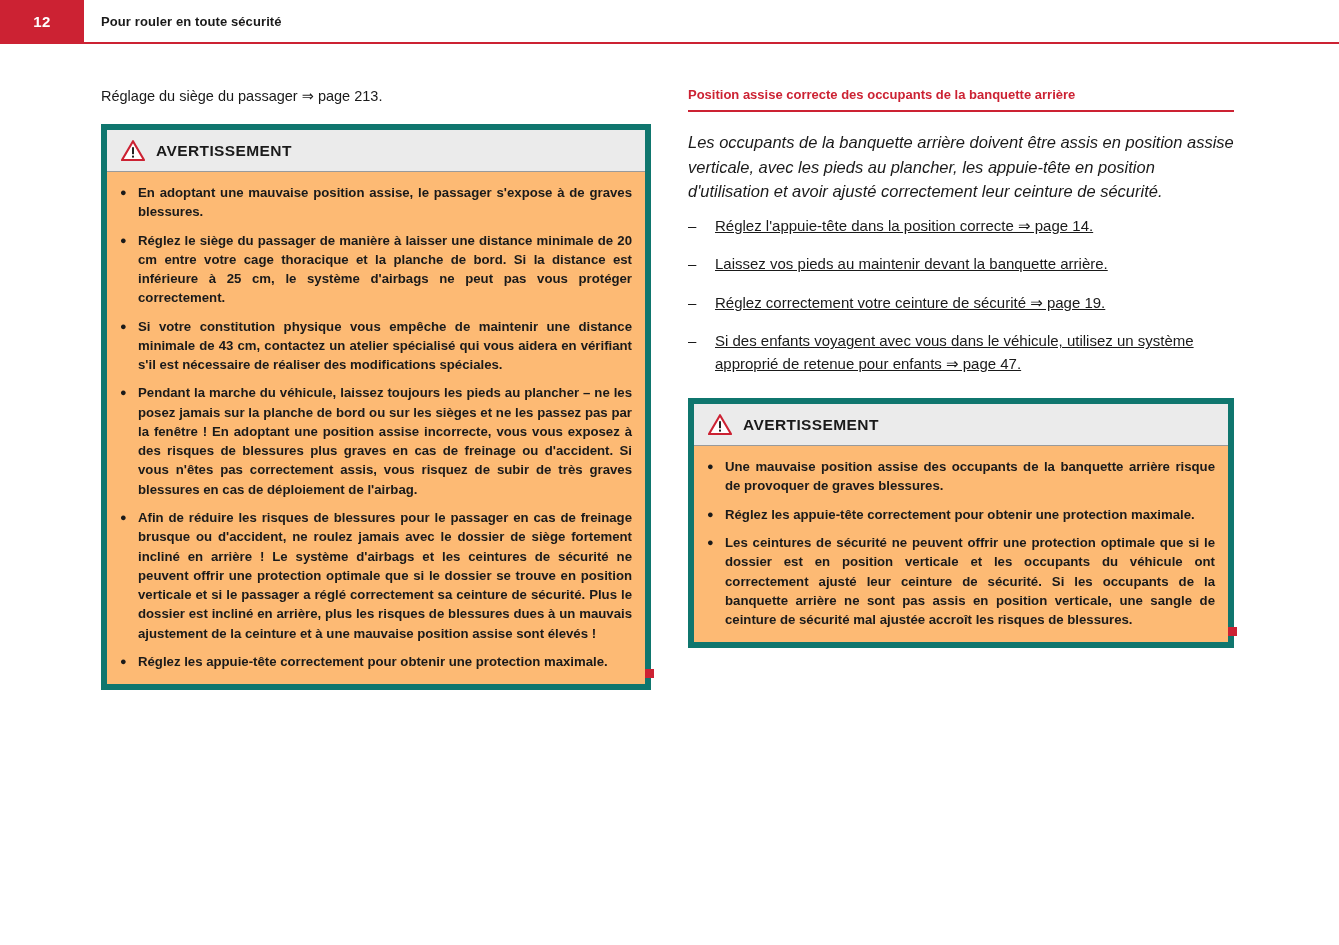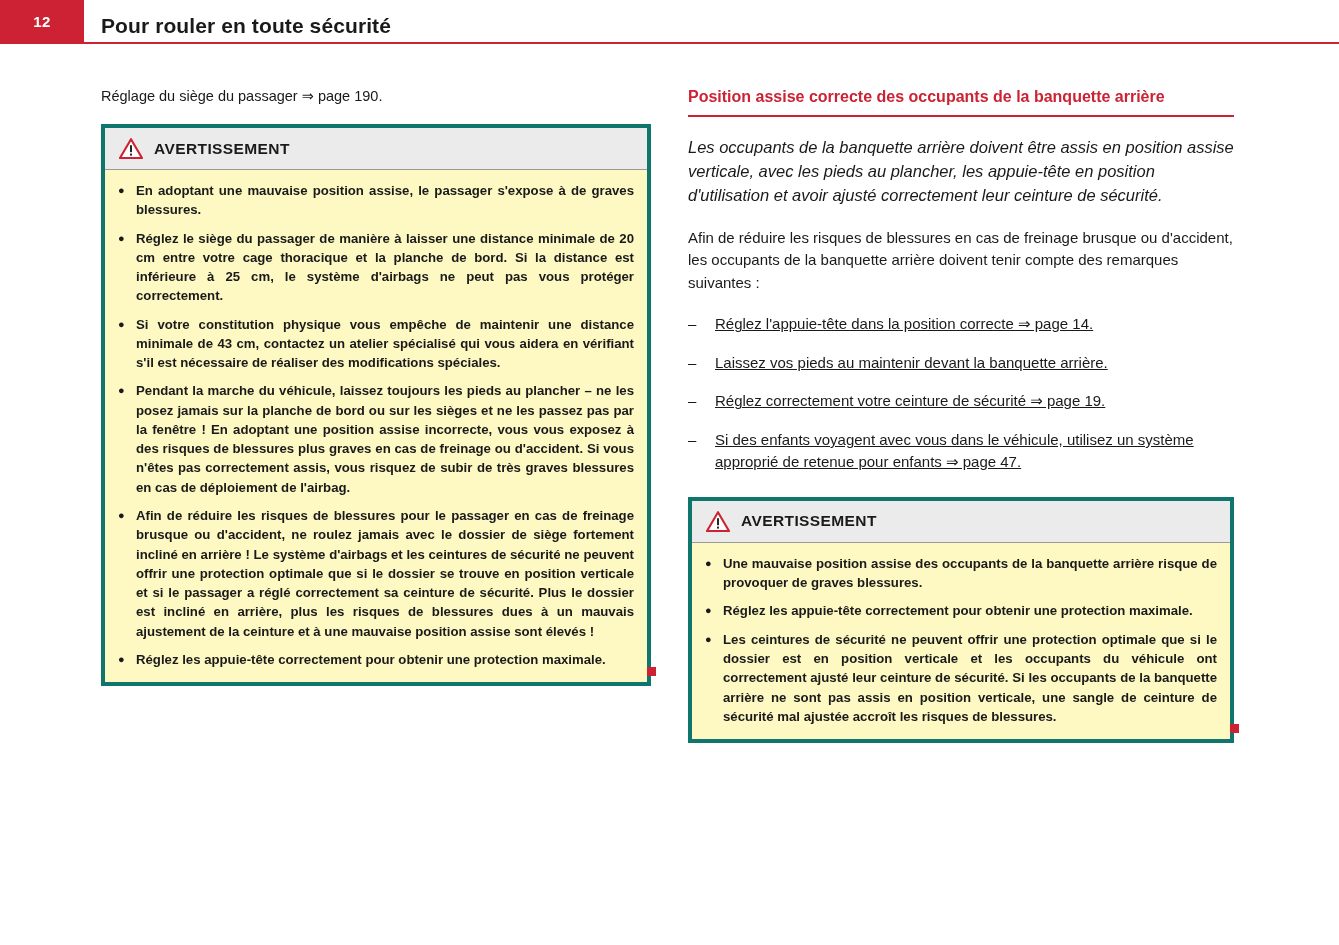--- a/index.html
+++ b/index.html
@@ -36,21 +36,21 @@
     font-size: 15px;
     display: flex;
     align-items: center;
     justify-content: center;
     letter-spacing: 0.3px;
   }
   .header-title {
     position: absolute;
     left: 101px;
     top: 14px;
-    font-size: 21px;
+    font-size: 13px;
     font-weight: bold;
     color: #1a1a1a;
     letter-spacing: 0.1px;
   }
   .header-rule {
     position: absolute;
     left: 0;
     top: 42px;
     width: 1339px;
     height: 2px;
@@ -73,22 +73,22 @@
 
   .intro-line {
     font-size: 14.5px;
     color: #1a1a1a;
     margin-bottom: 17px;
     line-height: 1.45;
   }
 
   
   .warning-box {
-    border: 4px solid #0f766e;
-    background: #fef9c3;
+    border: 6px solid #0f766e;
+    background: #fdba74;
     position: relative;
   }
   .warning-head {
     background: #ebebeb;
     border-bottom: 1px solid #9a9a9a;
     height: 42px;
     display: flex;
     align-items: center;
     padding-left: 14px;
     box-sizing: border-box;
@@ -132,35 +132,35 @@
   .end-marker {
     position: absolute;
     width: 9px;
     height: 9px;
     background: #cc2233;
   }
 
   
   .section-title {
     color: #cc2233;
-    font-size: 16px;
+    font-size: 13px;
     font-weight: bold;
     line-height: 1.42;
     margin: 0 0 6px 0;
   }
   .section-rule {
     height: 2px;
     background: #cc2233;
     margin-bottom: 18px;
   }
   .lead-italic {
     font-style: italic;
     font-size: 16.5px;
     line-height: 1.46;
-    margin-bottom: 20px;
+    margin-bottom: 12px;
     color: #1a1a1a;
   }
   .body-para {
     font-size: 15px;
     line-height: 1.5;
     margin-bottom: 19px;
     color: #1a1a1a;
   }
   .dash-list {
     margin: 0 0 20px 0;
@@ -192,21 +192,21 @@
 <body>
 
 <div class="page-header">
   <div class="page-number-box">12</div>
   <div class="header-title">Pour rouler en toute sécurité</div>
   <div class="header-rule"></div>
 </div>
 
 <div class="col-left">
 
-  <div class="intro-line">Réglage du siège du passager ⇒ page 190.</div>
+  <div class="intro-line">Réglage du siège du passager ⇒ page 213.</div>
 
   <div class="warning-box">
     <div class="warning-head">
       <span class="warn-triangle">
         <svg viewBox="0 0 24 21" width="24" height="21" aria-hidden="true">
           <path d="M12 1.2 L23 20 L1 20 Z" fill="#ffffff" stroke="#cc2233" stroke-width="2.1" stroke-linejoin="round"></path>
           <rect x="11.05" y="7.2" width="1.9" height="7" fill="#1a1a1a"></rect>
           <rect x="11.05" y="15.6" width="1.9" height="2" fill="#1a1a1a"></rect>
         </svg>
       </span>
@@ -242,21 +242,20 @@
   </div>
 </div>
 
 <div class="col-right">
 
   <div class="section-title">Position assise correcte des occupants de la banquette arrière</div>
   <div class="section-rule"></div>
 
   <div class="lead-italic">Les occupants de la banquette arrière doivent être assis en position assise verticale, avec les pieds au plancher, les appuie-tête en position d'utilisation et avoir ajusté correctement leur ceinture de sécurité.</div>
 
-  <div class="body-para">Afin de réduire les risques de blessures en cas de freinage brusque ou d'accident, les occupants de la banquette arrière doivent tenir compte des remarques suivantes :</div>
 
   <div class="dash-list">
     <div class="dash-item">
       <span class="dash-mark">–</span>
       <span class="dash-text">Réglez l'appuie-tête dans la position correcte ⇒ page 14.</span>
     </div>
     <div class="dash-item">
       <span class="dash-mark">–</span>
       <span class="dash-text">Laissez vos pieds au maintenir devant la banquette arrière.</span>
     </div>

